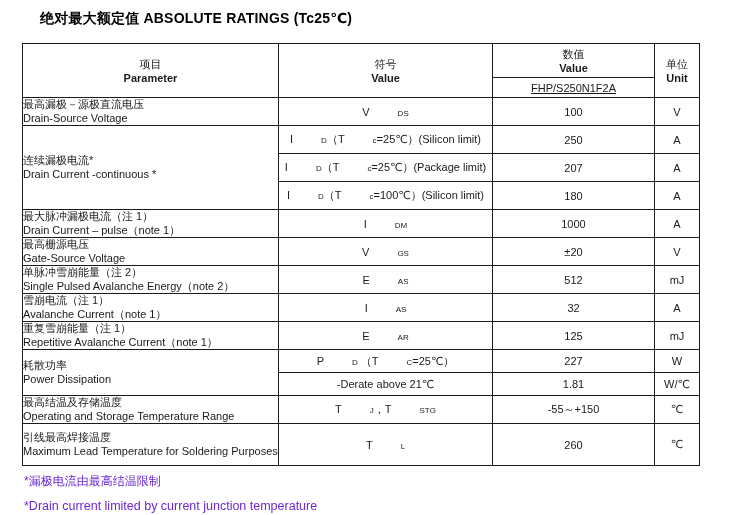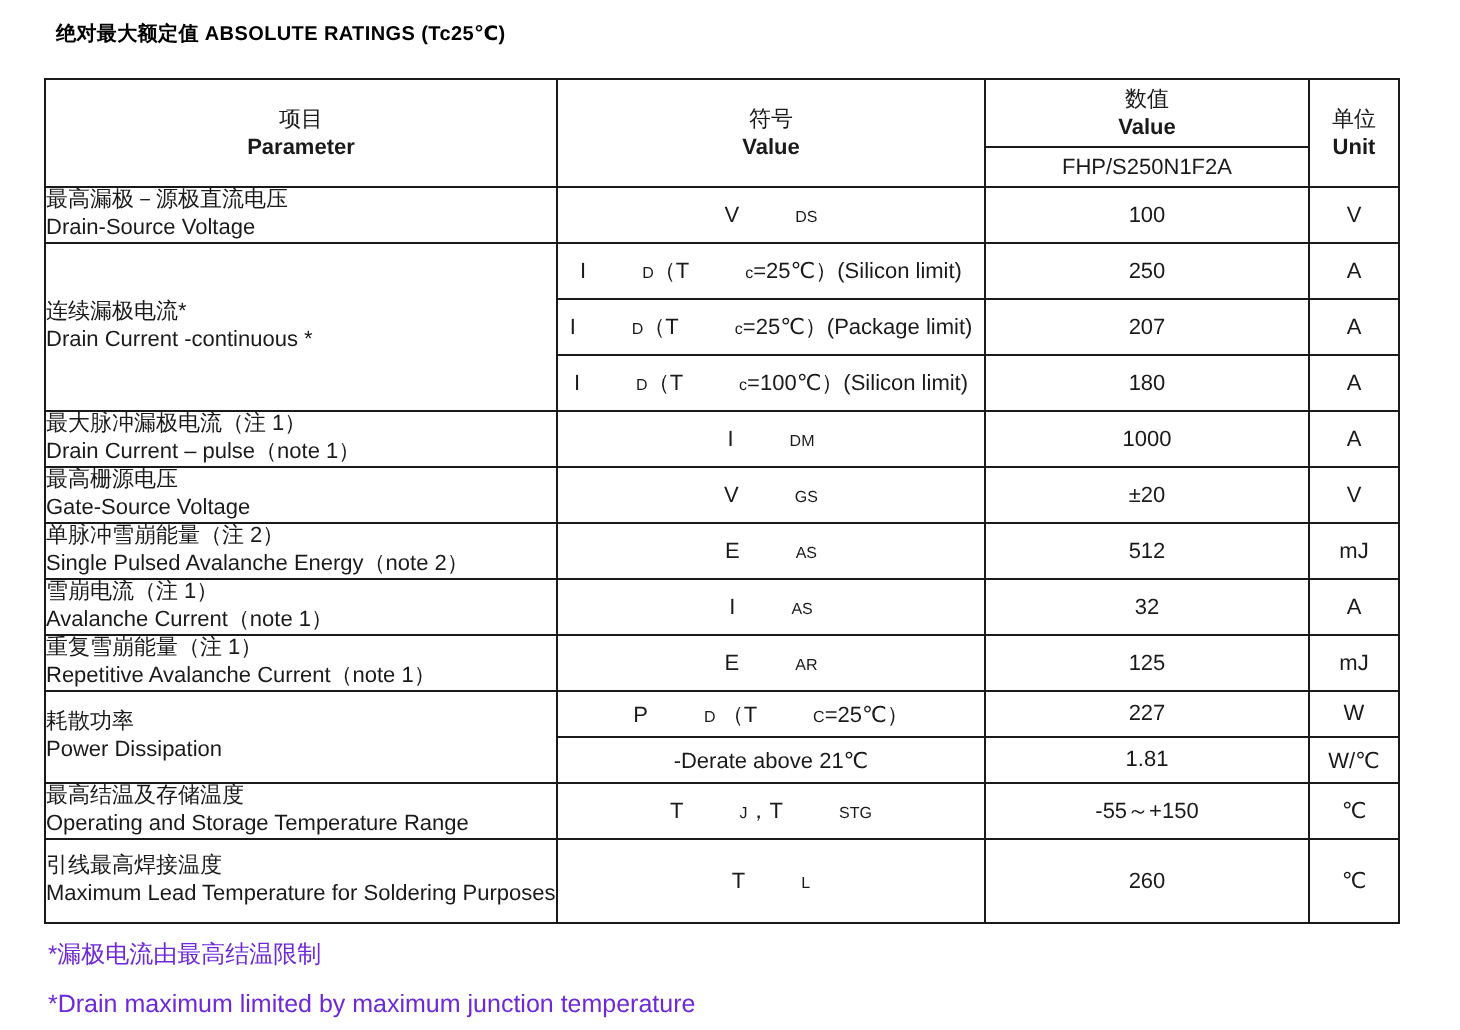--- a/index.html
+++ b/index.html
@@ -5,23 +5,23 @@
   * { box-sizing: border-box; }
   html, body { margin: 0; padding: 0; }
   body {
     width: 730px; height: 515px;
     background: #ffffff;
     font-family: "Liberation Sans", "DejaVu Sans", sans-serif;
     color: #111;
   }
   .title {
     font-weight: bold;
-    font-size: 10px;
+    font-size: 14px;
     letter-spacing: 0.2px;
-    margin: 10px 0 0 28px;
+    margin: 10px 0 0 40px;
     color: #000;
   }
   table.ratings {
     border-collapse: collapse;
     table-layout: fixed;
     width: 677px;
     margin: 15px 0 0 22px;
   }
   table.ratings td {
     border: 1px solid #1a1a1a;
@@ -35,21 +35,21 @@
     text-align: left;
     padding: 2px 4px 2px 6px;
     line-height: 13.5px;
     margin-top: 32px;
   }
   td.c { text-align: center; }
   .b { font-weight: bold; }
   .hdr-line { line-height: 14px; text-align: center; }
   .sub { font-size: 8px; letter-spacing: 0; padding-left: 28px; }
   tr.h-top td  { height: 34px; }
-  tr.h-part td { height: 20px; }
+  tr.h-part td { height: 20px; text-decoration: underline; }
   tr.r-std td  { height: 28px; }
   tr.r-pd td   { height: 23px; }
   tr.r-tl td   { height: 42px; }
   .footnote {
     margin: 7px 0 0 24px;
     font-size: 12px;
     color: #6d28d9;
   }
   .footnote.en {
     margin-top: 9px;
@@ -203,13 +203,13 @@
       <div>Maximum Lead Temperature for Soldering Purposes</div>
     </td>
     <td class="c"><span>T</span><span class="sub">L</span></td>
     <td class="c">260</td>
     <td class="c">℃</td>
   </tr>
 </tbody>
   </table>
 
 <div class="footnote">*漏极电流由最高结温限制</div>
-<div class="footnote en">*Drain maximum limited by maximum junction temperature</div>
+<div class="footnote en">*Drain current limited by current junction temperature</div>
 
 </body></html>

